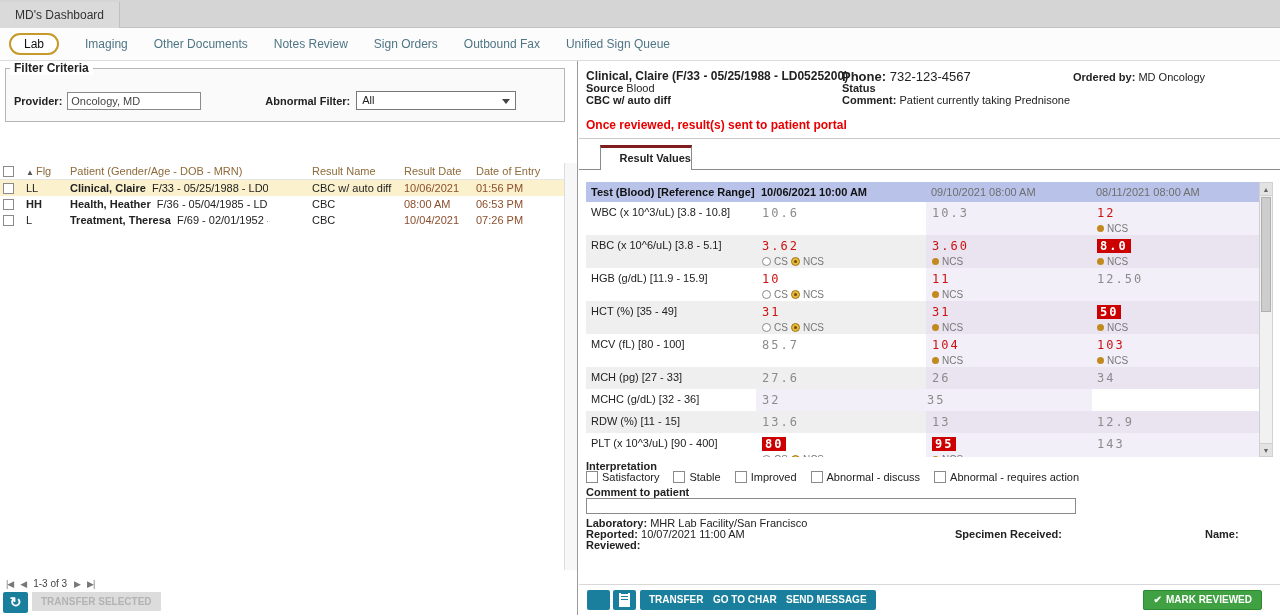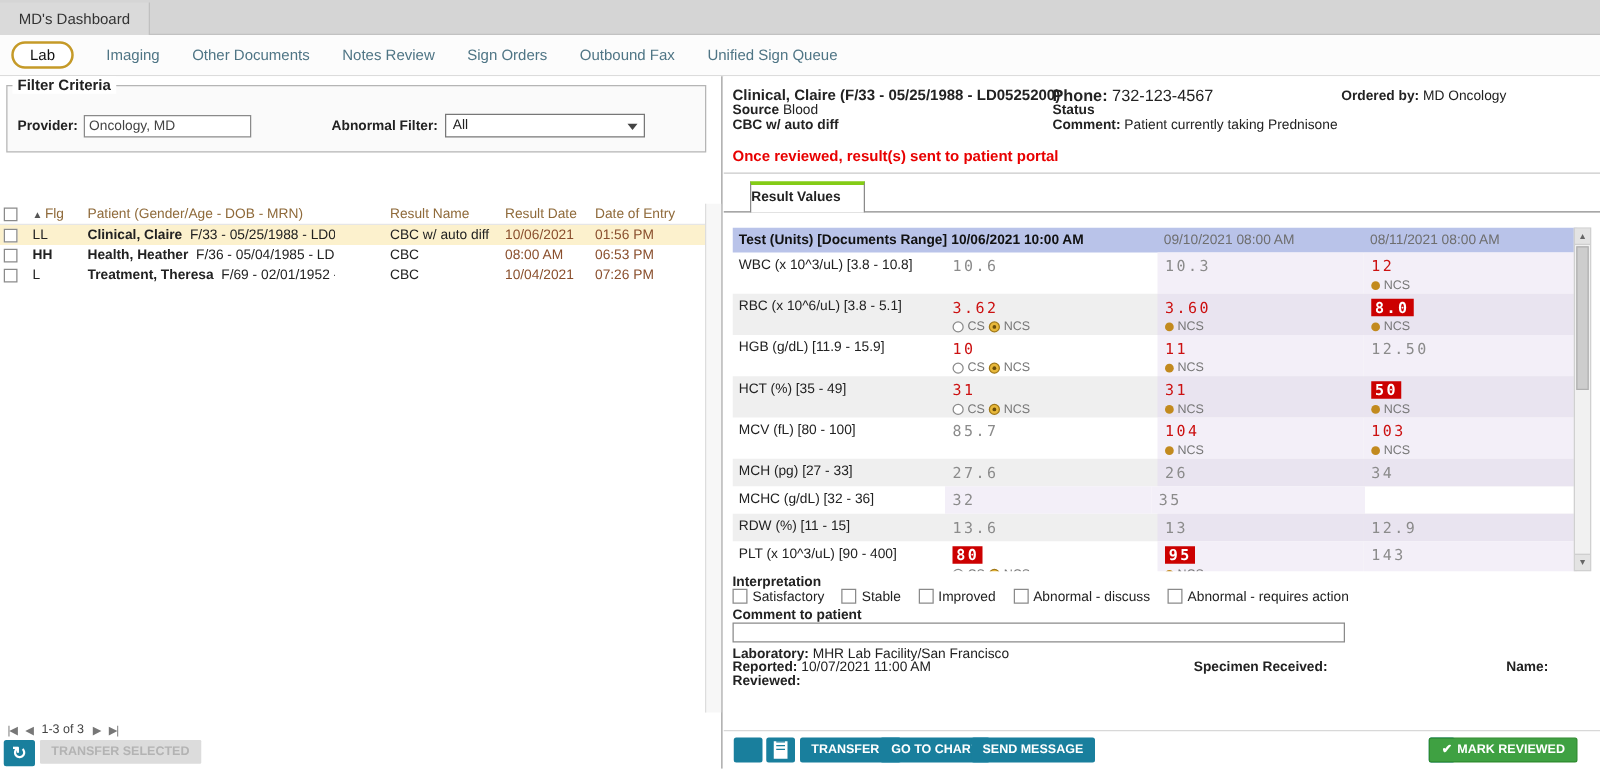--- a/index.html
+++ b/index.html
@@ -57,21 +57,21 @@
   .pt-name { position:absolute; top:8px; left:7px; font-weight:bold; font-size:12px; }
   .pt-phone { position:absolute; top:8px; left:263px; font-size:13px; }
   .pt-ordered { position:absolute; top:10px; left:494px; font-size:11px; }
   .pt-source { position:absolute; top:21px; left:7px; font-size:11px; }
   .pt-status { position:absolute; top:21px; left:263px; font-size:11px; font-weight:bold; }
   .pt-test { position:absolute; top:33px; left:7px; font-size:11px; font-weight:bold; }
   .pt-comment { position:absolute; top:33px; left:263px; font-size:11px; }
   .portal-notice { position:absolute; top:57px; left:7px; color:#e80000; font-weight:bold; font-size:12px; }
   .hdr-divider { position:absolute; top:77px; left:0; right:0; border-top:1px solid #c9c9c9; }
 
-  .rv-tab { position:absolute; top:84px; left:21px; width:92px; height:25px; background:#fff; border:1px solid #8a8a8a; border-bottom:none; border-top:3px solid #84cc16; font-weight:bold; font-size:11px; text-align:left; line-height:20px; z-index:2; cursor:pointer; }
+  .rv-tab { position:absolute; top:84px; left:21px; width:92px; height:25px; background:#fff; border:1px solid #8a8a8a; border-bottom:none; border-top:3px solid #7f1d1d; font-weight:bold; font-size:11px; text-align:right; line-height:20px; z-index:2; cursor:pointer; }
   .rv-line { position:absolute; top:108px; left:0; right:0; border-top:1px solid #8a8a8a; z-index:1; }
 
   .res-wrap { position:absolute; top:121px; left:7px; width:676px; height:275px; overflow:hidden; font-size:11px; }
   .res-header { display:flex; background:#b9c3e9; height:20px; align-items:center; }
   .rh { padding-left:5px; white-space:nowrap; }
   .rh1 { width:170px; font-weight:bold; color:#111; }
   .rh2 { width:170px; font-weight:bold; color:#111; }
   .rh3 { width:165px; color:#6e6e6e; }
   .rh4 { width:171px; color:#6e6e6e; }
   .res-row { display:flex; }
@@ -238,21 +238,21 @@
     <span>Patient currently taking Prednisone</span>
   </div>
   <div class="portal-notice">Once reviewed, result(s) sent to patient portal</div>
   <div class="hdr-divider"></div>
 
   <div class="rv-tab">Result Values</div>
   <div class="rv-line"></div>
 
   <div class="res-wrap">
     <div class="res-header">
-      <div class="rh rh1">Test (Units) [Documents Range]</div>
+      <div class="rh rh1">Test (Blood) [Reference Range]</div>
       <div class="rh rh2">10/06/2021 10:00 AM</div>
       <div class="rh rh3">09/10/2021 08:00 AM</div>
       <div class="rh rh4">08/11/2021 08:00 AM</div>
     </div>
     <div>
         <div class="res-row tall">
           <div class="rc rc-test">WBC (x 10^3/uL) [3.8 - 10.8]</div>
           <div class="rc rc-val c2"><span class="mono v-normal">10.6</span></div>
           <div class="rc rc-val c3"><span class="mono v-normal">10.3</span></div>
           <div class="rc rc-val c4"><span class="mono v-abnormal">12</span><div class="marker">

